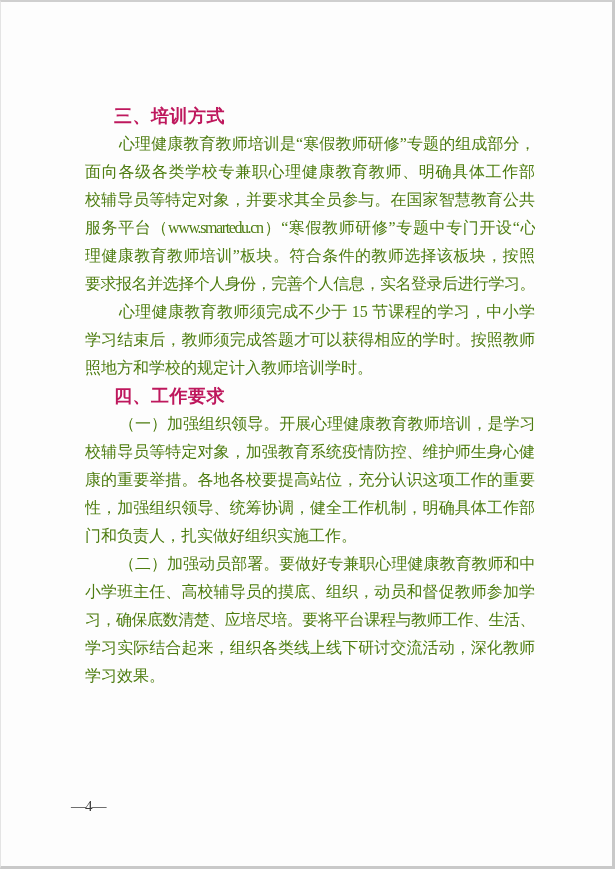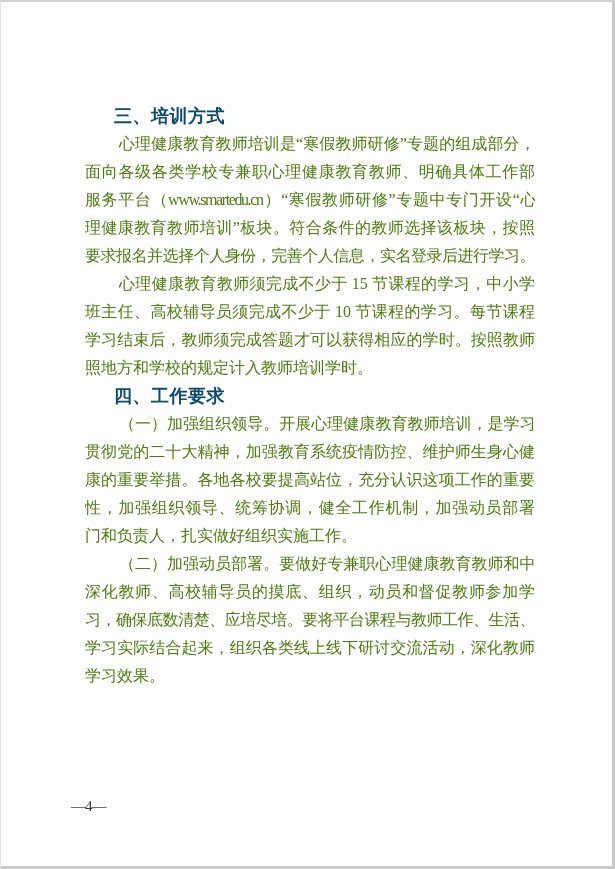--- a/index.html
+++ b/index.html
@@ -28,21 +28,21 @@
     color: #262626;
     font-size: 16px;
   }
   .heading {
     height: 28px;
     line-height: 28px;
     font-family: "Liberation Sans", "DejaVu Sans", sans-serif;
     font-weight: 700;
     font-size: 18px;
     letter-spacing: 0.5px;
-    color: #0c4a6e;
+    color: #be185d;
     text-indent: 29px;
     white-space: nowrap;
   }
   .line {
     height: 28px;
     line-height: 28px;
     overflow: hidden;
     text-align: justify;
     text-align-last: justify;
     color: #4d7c0f;
@@ -67,39 +67,39 @@
 </head>
 <body>
 
 <div class="page">
   <div class="content">
 
     <div class="heading">三、培训方式</div>
 
     <div class="line indent t1">心理健康教育教师培训是“寒假教师研修”专题的组成部分，</div>
     <div class="line">面向各级各类学校专兼职心理健康教育教师、明确具体工作部</div>
+    <div class="line">校辅导员等特定对象，并要求其全员参与。在国家智慧教育公共</div>
     <div class="line t2">服务平台（www.smartedu.cn）“寒假教师研修”专题中专门开设“心</div>
     <div class="line">理健康教育教师培训”板块。符合条件的教师选择该板块，按照</div>
     <div class="line t1">要求报名并选择个人身份，完善个人信息，实名登录后进行学习。</div>
 
     <div class="line indent">心理健康教育教师须完成不少于 15 节课程的学习，中小学</div>
-    <div class="line">班主任、高校辅导员须完成不少于 10 节课程的学习。每节课程</div>
     <div class="line">学习结束后，教师须完成答题才可以获得相应的学时。按照教师</div>
     <div class="line last">照地方和学校的规定计入教师培训学时。</div>
 
     <div class="heading">四、工作要求</div>
 
     <div class="line indent t1">（一）加强组织领导。开展心理健康教育教师培训，是学习</div>
-    <div class="line">贯彻党的二十大精神，加强教育系统疫情防控、维护师生身心健</div>
+    <div class="line">校辅导员等特定对象，加强教育系统疫情防控、维护师生身心健</div>
     <div class="line">康的重要举措。各地各校要提高站位，充分认识这项工作的重要</div>
-    <div class="line">性，加强组织领导、统筹协调，健全工作机制，加强动员部署</div>
+    <div class="line">性，加强组织领导、统筹协调，健全工作机制，明确具体工作部</div>
     <div class="line last">门和负责人，扎实做好组织实施工作。</div>
 
     <div class="line indent t1">（二）加强动员部署。要做好专兼职心理健康教育教师和中</div>
-    <div class="line">深化教师、高校辅导员的摸底、组织，动员和督促教师参加学</div>
+    <div class="line">小学班主任、高校辅导员的摸底、组织，动员和督促教师参加学</div>
     <div class="line t1">习，确保底数清楚、应培尽培。要将平台课程与教师工作、生活、</div>
     <div class="line">学习实际结合起来，组织各类线上线下研讨交流活动，深化教师</div>
     <div class="line last">学习效果。</div>
 
   </div>
 
   <div class="pagenum">—4—</div>
 </div>
 
 </body></html>

